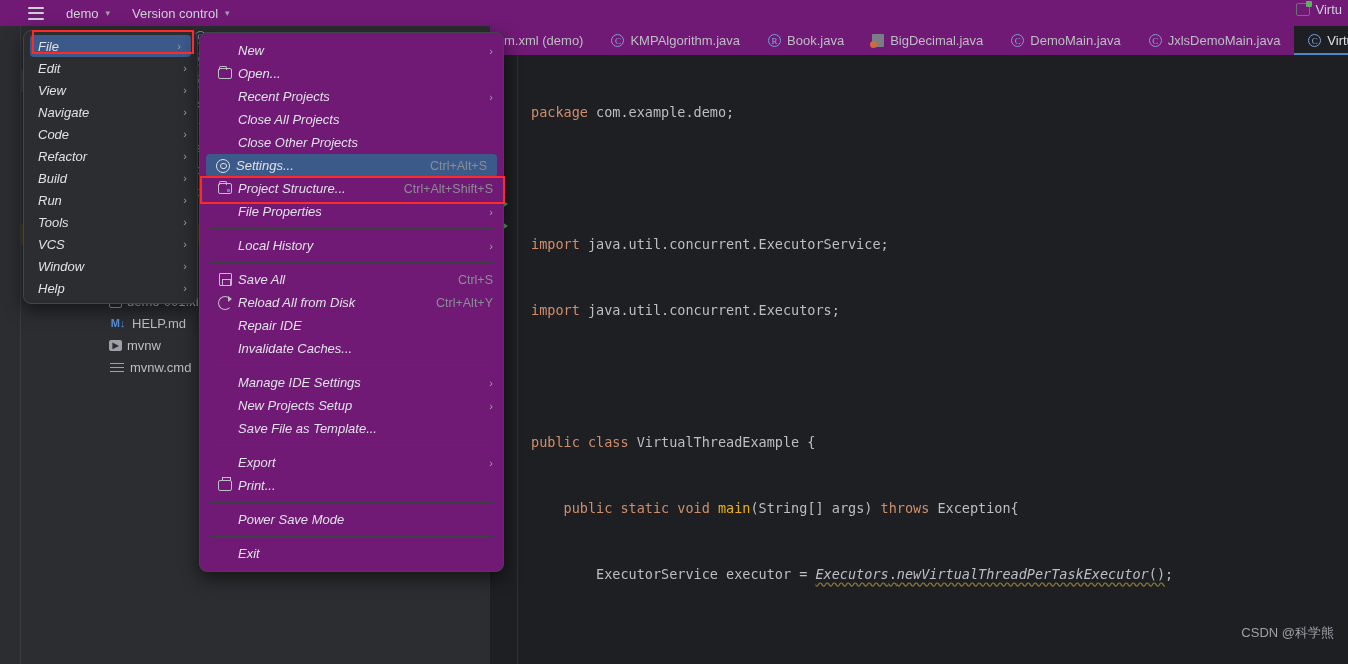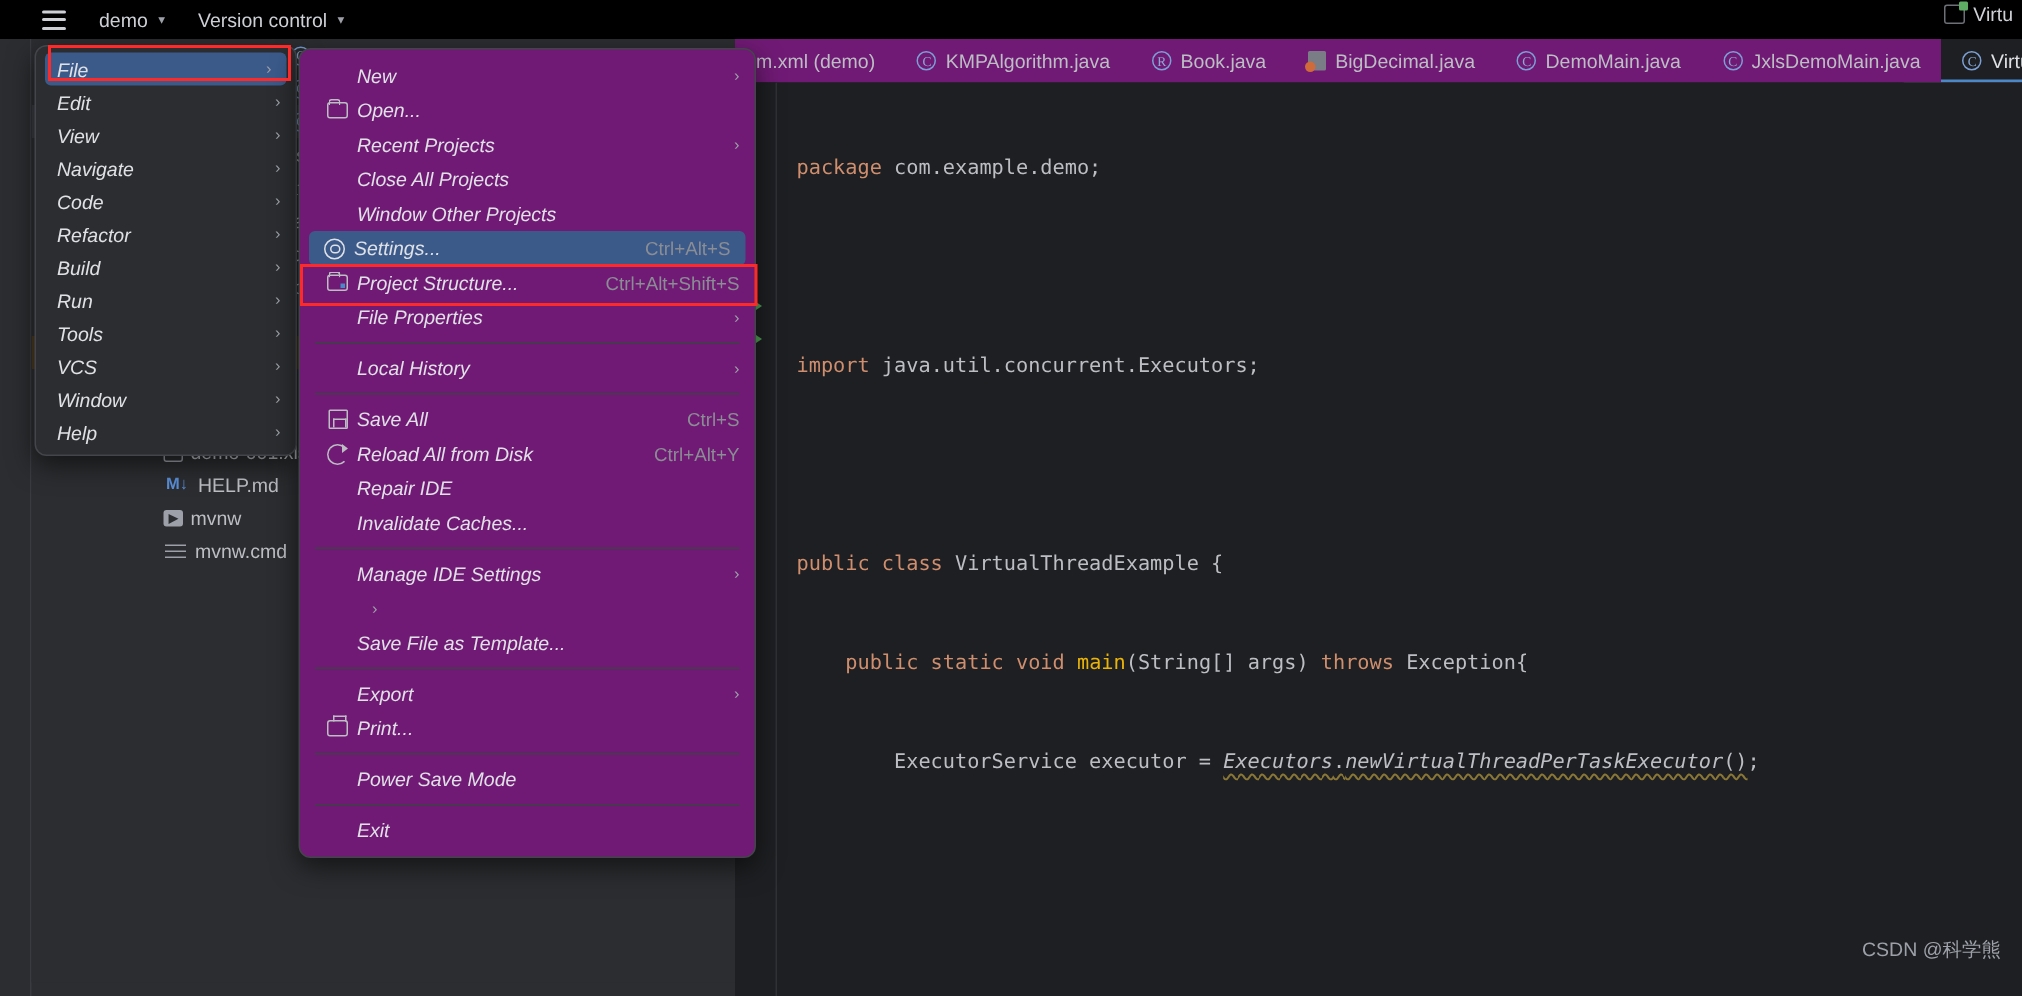--- a/index.html
+++ b/index.html
@@ -7,21 +7,21 @@
     width: 1348px; height: 664px;
     background: #2b2d30;
     font-family: "Liberation Sans", sans-serif;
     overflow: hidden;
   }
   .app { position: relative; width: 1348px; height: 664px; background: #2b2d30; }
 
   
   .titlebar {
     position: absolute; left: 0; top: 0; width: 1348px; height: 26px;
-    background: #000000; display: flex; align-items: center;
+    background: #701a75; display: flex; align-items: center;
   }
   .hamburger { margin-left: 28px; width: 16px; height: 13px;
     display: flex; flex-direction: column; justify-content: space-between; cursor: pointer; }
   .hamburger i { display: block; height: 2px; background: #ced0d6; border-radius: 1px; }
   .tb-item { margin-left: 22px; font-size: 13px; color: #ced0d6; display: flex; align-items: center; cursor: pointer; }
   .tb-item .chev { margin-left: 7px; font-size: 9px; color: #9da0a8; }
 
   .titlebar-right { position: absolute; right: 6px; top: 2px; display: flex; align-items: center; gap: 6px; }
   .vt-chip { display: flex; align-items: center; gap: 6px; font-size: 13px; color: #ced0d6; }
   .vt-icon { position: relative; width: 14px; height: 13px; border: 1.4px solid #6e7078; border-radius: 2px; }
@@ -348,20 +348,21 @@
 
     <div class="code-area">
       <div class="gutter">
         <div class="runmark" style="top:143px"></div>
         <div class="runmark" style="top:165px"></div>
       </div>
 
       <div class="code">
         <div class="ln"><span class="kw">package</span> com.example.demo;</div>
         <div class="ln"></div>
+        <div class="ln"><span class="kw">import</span> java.util.concurrent.ExecutorService;</div>
         <div class="ln"><span class="kw">import</span> java.util.concurrent.Executors;</div>
         <div class="ln"></div>
         <div class="ln"><span class="kw">public class</span> VirtualThreadExample {</div>
         <div class="ln">    <span class="kw">public static void</span> <span class="fn">main</span>(String[] args) <span class="kw">throws</span> Exception{</div>
         <div class="ln">        ExecutorService executor = <span class="wavy"><span class="stat">Executors</span>.<span class="stat">newVirtualThreadPerTaskExecutor</span>()</span>;</div>
         <div class="ln"></div>
         
         
         
         
@@ -442,21 +443,21 @@
         <span class="mi-ic blank"></span>
         <span class="mi-label">Recent Projects</span>
         <span class="submark">›</span>
       </div>
       <div class="mi">
         <span class="mi-ic blank"></span>
         <span class="mi-label">Close All Projects</span>
       </div>
       <div class="mi">
         <span class="mi-ic blank"></span>
-        <span class="mi-label">Window Other Projects</span>
+        <span class="mi-label">Close Other Projects</span>
       </div>
       <div class="mi hlsel">
         <span class="mi-ic">
           <span class="mi-gearico"></span>
         </span>
         <span class="mi-label">Settings...</span>
         <span class="mi-shortcut">Ctrl+Alt+S</span>
       </div>
       <div class="mi">
         <span class="mi-ic">
@@ -500,20 +501,21 @@
         <span class="mi-label">Invalidate Caches...</span>
       </div>
       <div class="sep"></div>
       <div class="mi">
         <span class="mi-ic blank"></span>
         <span class="mi-label">Manage IDE Settings</span>
         <span class="submark">›</span>
       </div>
       <div class="mi">
         <span class="mi-ic blank"></span>
+        <span class="mi-label">New Projects Setup</span>
         <span class="submark">›</span>
       </div>
       <div class="mi">
         <span class="mi-ic blank"></span>
         <span class="mi-label">Save File as Template...</span>
       </div>
       <div class="sep"></div>
       <div class="mi">
         <span class="mi-ic blank"></span>
         <span class="mi-label">Export</span>

